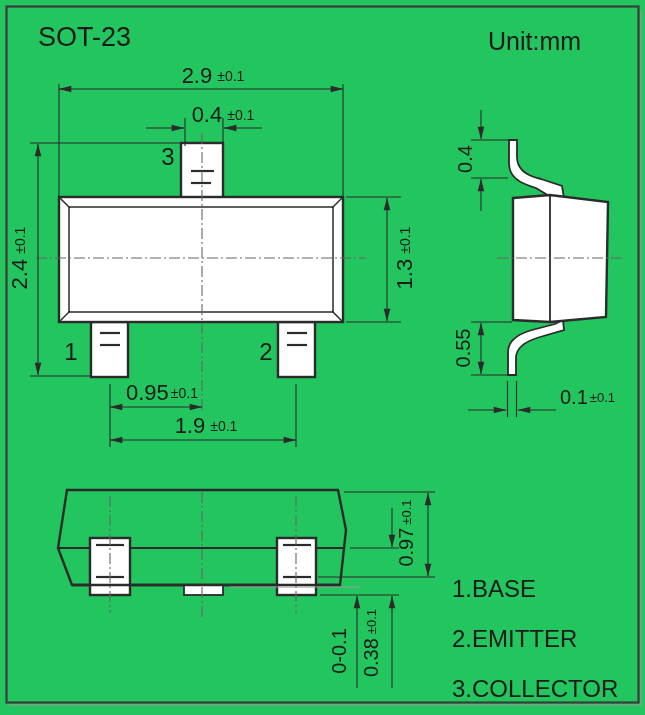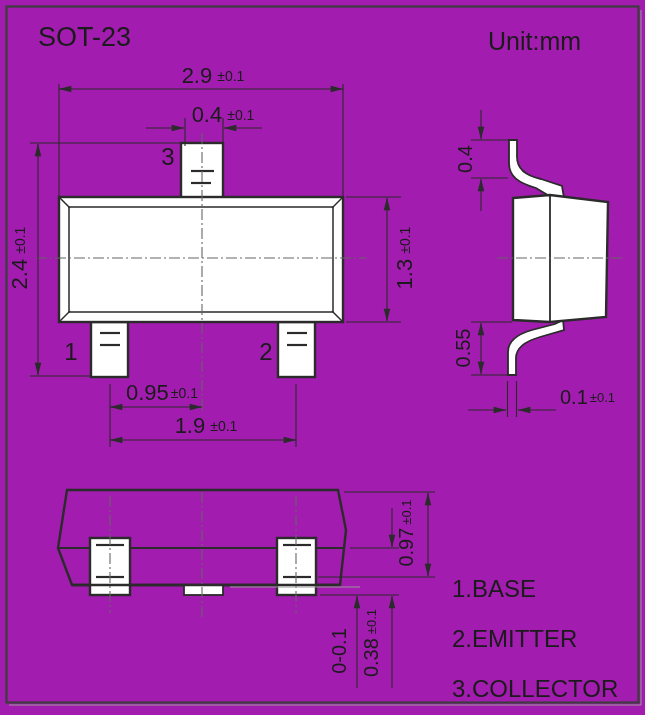--- a/index.html
+++ b/index.html
@@ -1,16 +1,16 @@
 <!DOCTYPE html>
 <html><head>
 <meta charset="utf-8">
 <style>
   html,body{margin:0;padding:0;background:#fff;}
-  #stage{position:relative;width:645px;height:715px;background:#a21caf;
+  #stage{position:relative;width:645px;height:715px;background:#22c55e;
          font-family:"Liberation Sans", sans-serif;}
   svg{display:block;}
   svg text{font-family:"Liberation Sans", sans-serif;fill:#1b1b1b;}
   .ln{stroke:#2b2b2b;fill:none;}
   .s2{stroke-width:2.4;}
   .s18{stroke-width:1.8;}
   .s15{stroke-width:1.5;}
   .s1{stroke-width:1.1;}
   .wfill{fill:#ffffff;}
   .bar{stroke:#2b2b2b;stroke-width:2.2;}

